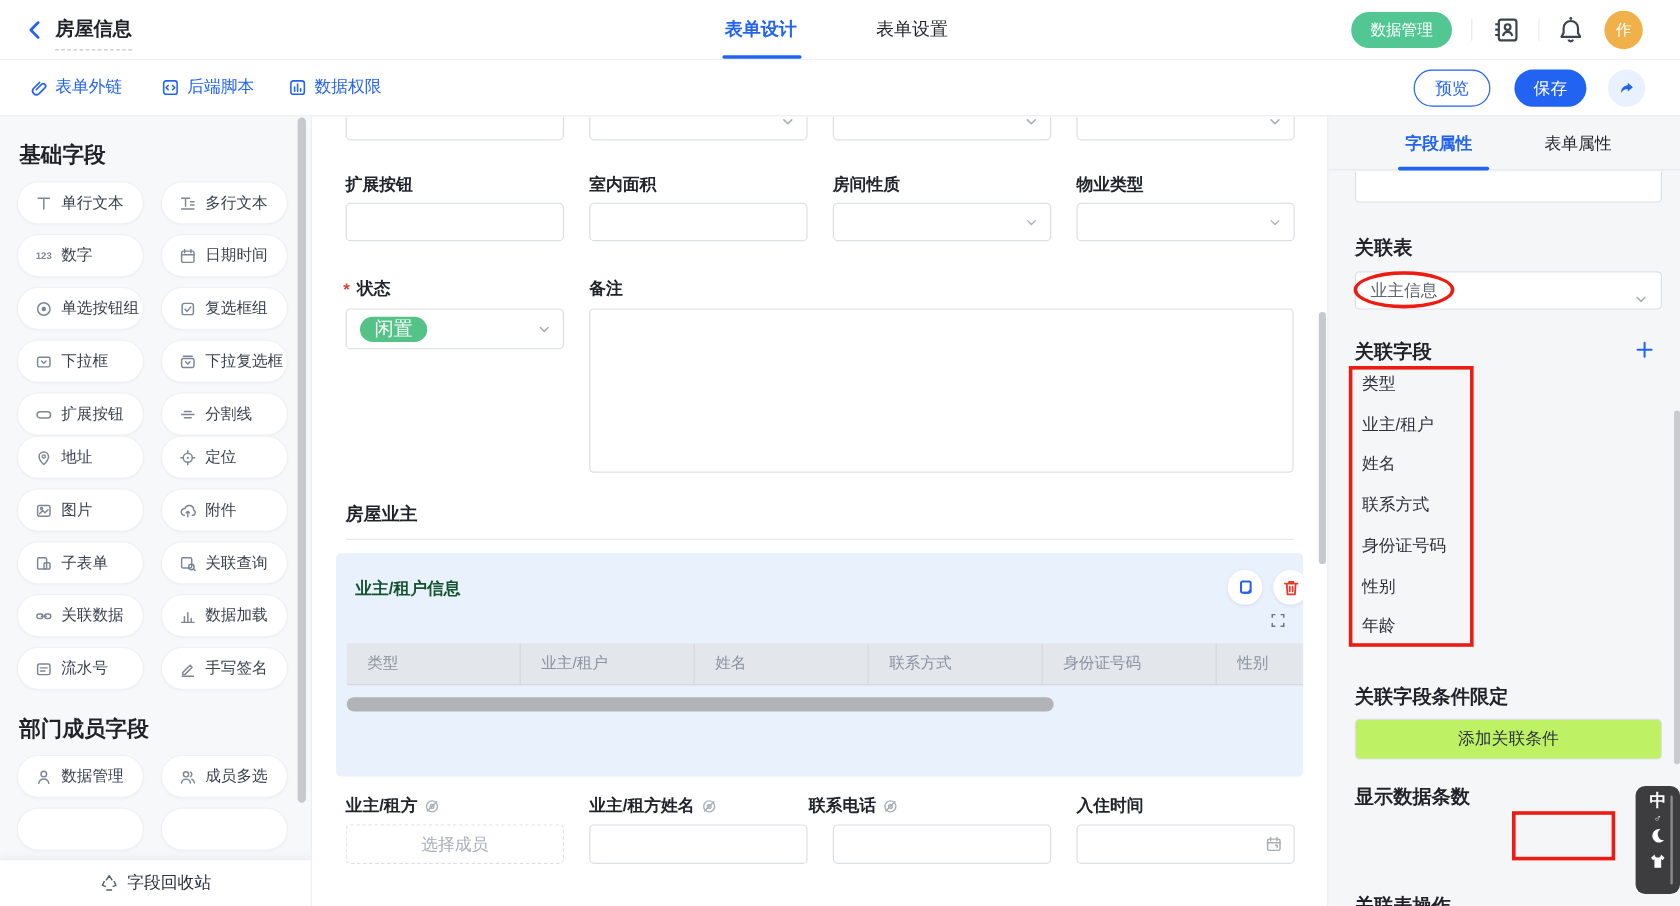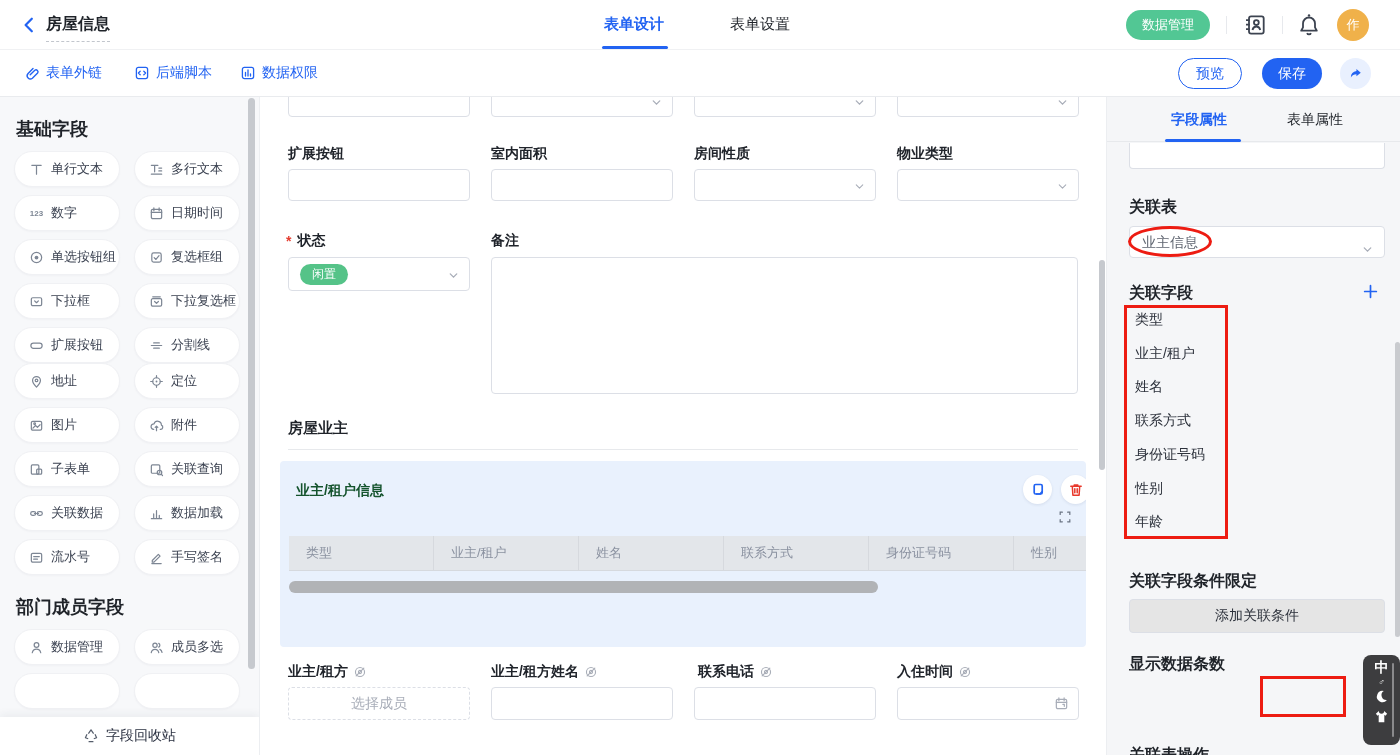--- a/index.html
+++ b/index.html
@@ -41,21 +41,21 @@
   
   .canvas { position:absolute; left:260px; top:97px; width:846px; height:658px; background:#fff; overflow:hidden; }
   .fld-label { position:absolute; font-size:14px; font-weight:600; color:#20242b; white-space:nowrap; display:flex; align-items:center; gap:5px; }
   .fld-label .req { color:#e43d30; margin-right:1px; font-weight:600; }
   .fld-label .eye-off { color:#a9aeb8; width:14px; height:14px; }
   .fld-box { position:absolute; width:182px; height:32px; background:#fff; border:1px solid #dcdfe6; border-radius:4px; cursor:text; }
   .fld-box.dashed { border-style:dashed; display:flex; align-items:center; justify-content:center; color:#a8adb8; font-size:14px; cursor:pointer; }
   .fld-box .chev { position:absolute; right:9px; top:9px; width:13px; height:13px; color:#a8adb8; }
   .fld-box .cal { position:absolute; right:9px; top:8px; width:15px; height:15px; color:#a8adb8; }
   .textarea-box { position:absolute; background:#fff; border:1px solid #dcdfe6; border-radius:4px; cursor:text; }
-  .tag-green { position:absolute; left:11px; top:6px; height:21px; padding:0 12px; background:#55c388; color:#fff; font-size:12px; border-radius:11px; line-height:21px; }
+  .tag-green { position:absolute; left:11px; top:6px; height:21px; padding:0 12px; background:#55c388; color:#fff; font-size:16px; border-radius:11px; line-height:21px; }
   .group-title { position:absolute; font-size:15px; font-weight:700; color:#1f2329; }
   .group-divider { position:absolute; height:1px; background:#e7e9ec; }
 
   .subform { position:absolute; left:20px; top:364px; width:806px; height:186px; background:#e9f1fd; border-radius:4px; overflow:hidden; }
   .subform-title { position:absolute; left:16px; top:21px; font-size:14px; font-weight:700; color:#14532d; }
   .sf-iconbtn { position:absolute; top:14px; width:29px; height:29px; border-radius:50%; background:#fff; border:none; display:flex; align-items:center; justify-content:center; cursor:pointer; box-shadow:0 1px 3px rgba(30,50,90,.10); }
   .sf-iconbtn svg { width:16px; height:16px; }
   .sf-expand { position:absolute; left:778px; top:49px; width:14px; height:14px; color:#6b7483; cursor:pointer; }
   .sf-table-head { position:absolute; left:9px; top:75px; right:0; height:35px; display:flex; background:#e3e6ea; border-bottom:1px solid #d6d9de; overflow:hidden; }
   .sf-col { flex:0 0 145px; display:flex; align-items:center; padding-left:17px; font-size:13px; color:#8a91a0; border-right:1px solid #d6d9de; white-space:nowrap; }
@@ -67,21 +67,21 @@
   .panel-tabs { position:absolute; left:0; top:0; width:294px; height:45px; border-bottom:1px solid #e7e9ec; }
   .panel-tab { position:absolute; top:14px; font-size:14px; cursor:pointer; color:#1f2329; }
   .panel-tab.active { color:#2263f2; font-weight:600; }
   .panel-tab-underline { position:absolute; left:58px; top:42px; width:76px; height:3px; background:#2263f2; border-radius:2px; }
   .p-label { position:absolute; left:22px; font-size:16px; font-weight:600; color:#1f2329;text-align:center; }
   .p-input-partial { position:absolute; left:22px; top:46px; width:256px; height:26px; background:#fff; border:1px solid #dcdfe6; border-top:none; border-radius:0 0 4px 4px; }
   .p-select { position:absolute; left:22px; top:129px; width:256px; height:32px; background:#fff; border:1px solid #dcdfe6; border-radius:4px; font-size:14px; color:#5f6570; line-height:30px; padding-left:12px; cursor:pointer; }
   .p-select .chev { position:absolute; right:10px; top:9px; width:13px; height:13px; color:#a8adb8; }
   .p-plus { position:absolute; left:255px; top:186px; width:17px; height:17px; color:#2263f2; cursor:pointer; }
   .p-list-item { position:absolute; left:28px; font-size:14px; color:#2c313b; white-space:nowrap; }
-  .p-button { position:absolute; left:22px; top:502px; width:256px; height:34px; background:#e5e5e5; border:1px solid #dcdfe6; border-radius:4px; font-size:14px; color:#2c313b; cursor:pointer; }
+  .p-button { position:absolute; left:22px; top:502px; width:256px; height:34px; background:#bef264; border:1px solid #dcdfe6; border-radius:4px; font-size:14px; color:#2c313b; cursor:pointer; }
   .panel-scrollbar { position:absolute; left:288px; top:245px; width:5px; height:295px; background:#c9cbcf; border-radius:3px; cursor:pointer; }
 
   
   .anno { position:absolute; border:3px solid #ed1c12; pointer-events:none; z-index:40; }
   .anno.ellipse { border-radius:50%; }
 
   
   .ime { position:absolute; left:1363px; top:655px; width:37px; height:90px; background:#3d3d3f; border-radius:8px; z-index:45; display:flex; flex-direction:column; align-items:center; padding-top:4px; gap:1px; color:#fff; }
   .ime .ime-line { position:absolute; right:6px; top:8px; width:2px; height:74px; background:#8a8a8c; border-radius:1px; }
   .ime .ime-ch { font-size:14px; font-weight:700; line-height:17px; }
@@ -481,30 +481,30 @@
         <div class="fld-box dashed" style="left: 28px; top: 590px; height: 33px;">选择成员</div>
         <div class="fld-label" style="left: 231px; top: 566px;">
           <span>业主/租方姓名</span>
           <span class="eye-off"><svg viewBox="0 0 16 16" fill="none" stroke="currentColor" stroke-width="1.3" stroke-linecap="round" stroke-linejoin="round">
               <circle cx="8" cy="8" r="5.2"></circle>
               <circle cx="8" cy="8" r="1.8"></circle>
               <path d="M3.6 12.4L12.4 3.6"></path>
             </svg></span>
         </div>
         <div class="fld-box" style="left: 231px; top: 590px; height: 33px;"></div>
-        <div class="fld-label" style="left: 438px; top: 566px;">
+        <div class="fld-label" style="left: 414px; top: 566px;">
           <span>联系电话</span>
           <span class="eye-off"><svg viewBox="0 0 16 16" fill="none" stroke="currentColor" stroke-width="1.3" stroke-linecap="round" stroke-linejoin="round">
               <circle cx="8" cy="8" r="5.2"></circle>
               <circle cx="8" cy="8" r="1.8"></circle>
               <path d="M3.6 12.4L12.4 3.6"></path>
             </svg></span>
         </div>
         <div class="fld-box" style="left: 434px; top: 590px; height: 33px;"></div>
-        <div class="fld-label" style="left: 637px; top: 566px;">
+        <div class="fld-label" style="left: 637px; top: 566px; flex-direction: column;">
           <span>入住时间</span>
           <span class="eye-off"><svg viewBox="0 0 16 16" fill="none" stroke="currentColor" stroke-width="1.3" stroke-linecap="round" stroke-linejoin="round">
               <circle cx="8" cy="8" r="5.2"></circle>
               <circle cx="8" cy="8" r="1.8"></circle>
               <path d="M3.6 12.4L12.4 3.6"></path>
             </svg></span>
         </div>
         <div class="fld-box" style="left: 637px; top: 590px; height: 33px;">
           <span class="cal"><svg viewBox="0 0 16 16" fill="none" stroke="currentColor" stroke-width="1.3" stroke-linecap="round" stroke-linejoin="round">
               <rect x="2.5" y="3.5" width="11" height="10" rx="1.5"></rect>

